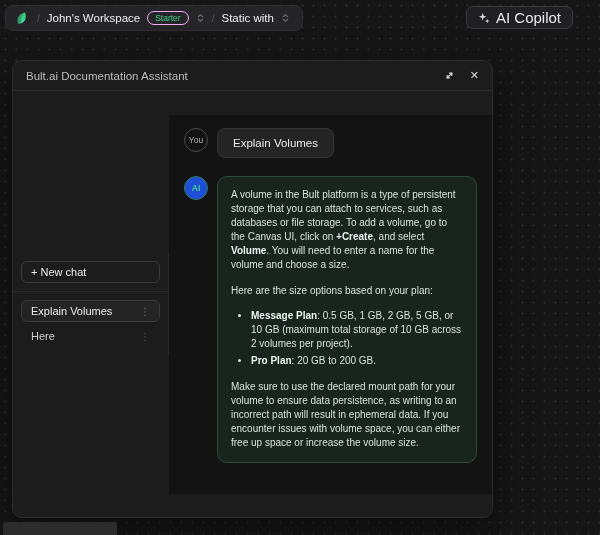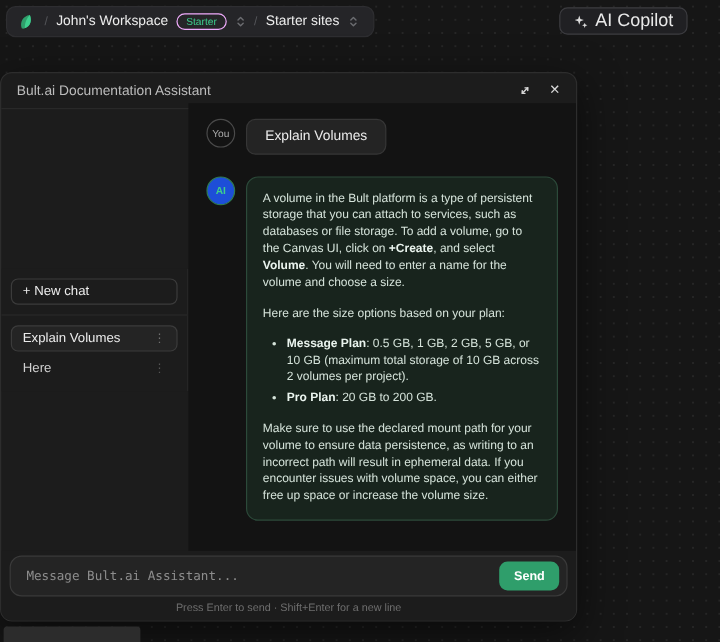--- a/index.html
+++ b/index.html
@@ -32,21 +32,21 @@
   .copilot-btn {
     position:absolute; right:27px; top:6px; height:23px;
     display:flex; align-items:center; gap:6px;
     background:#202023; border:1px solid #3c3c40; border-radius:7px;
     padding:0 11px; font-size:15px; color:#e9e9e9; cursor:pointer;
   }
   .sparkle { width:12px; height:12px; color:#dcdcdc; }
 
   
   .modal {
-    position:absolute; left:0; top:60px; width:481px; height:458px;
+    position:absolute; left:12px; top:60px; width:481px; height:458px;
     background:#1c1c1c; border:1px solid #2d2d2d; border-radius:10px;
     box-shadow:0 10px 35px rgba(0,0,0,.55);
     display:flex; flex-direction:column; overflow:hidden;
   }
   .modal-header {
     height:30px; flex:0 0 30px; display:flex; align-items:center;
     padding:0 13px; border-bottom:1px solid #292929;
   }
   .modal-title { font-size:11.5px; color:#bcbcbc; }
   .header-actions { margin-left:auto; display:flex; align-items:center; gap:15px; }
@@ -130,21 +130,21 @@
     <path d="M9 16 C9 10, 11 6, 14 3 C16 8, 15 14, 9 16 Z" fill="#3ecf8e"></path>
   </svg>
   <span class="crumb-sep">/</span>
   <span class="crumb">John's Workspace</span>
   <span class="plan-badge">Starter</span>
   <svg class="updown" viewBox="0 0 10 14" fill="none" stroke="currentColor" stroke-width="1.4" stroke-linecap="round" stroke-linejoin="round">
     <path d="M2.5 5.5 L5 3 L7.5 5.5"></path>
       <path d="M2.5 8.5 L5 11 L7.5 8.5"></path>
   </svg>
   <span class="crumb-sep">/</span>
-  <span class="crumb">Starter sites</span>
+  <span class="crumb">Static with</span>
   <svg class="updown" viewBox="0 0 10 14" fill="none" stroke="currentColor" stroke-width="1.4" stroke-linecap="round" stroke-linejoin="round">
     <path d="M2.5 5.5 L5 3 L7.5 5.5"></path>
       <path d="M2.5 8.5 L5 11 L7.5 8.5"></path>
   </svg>
 </div>
 
 <div class="copilot-btn">
   <svg class="sparkle" viewBox="0 0 14 14" fill="currentColor">
     <path d="M5.5 1 L6.6 4.4 L10 5.5 L6.6 6.6 L5.5 10 L4.4 6.6 L1 5.5 L4.4 4.4 Z"></path>
     <path d="M10.8 8 L11.5 9.9 L13.4 10.6 L11.5 11.3 L10.8 13.2 L10.1 11.3 L8.2 10.6 L10.1 9.9 Z"></path>
@@ -200,23 +200,16 @@
             <li><strong>Message Plan</strong><span>: 0.5 GB, 1 GB, 2 GB, 5 GB, or 10 GB (maximum total storage of 10 GB across 2 volumes per project).</span></li>
             <li><strong>Pro Plan</strong><span>: 20 GB to 200 GB.</span></li>
           </ul>
           <p>Make sure to use the declared mount path for your volume to ensure data persistence, as writing to an incorrect path will result in ephemeral data. If you encounter issues with volume space, you can either free up space or increase the volume size.</p>
         </div>
       </div>
 
     </div>
   </div>
 
-  <div class="composer">
-    <div class="input-bar">
-      <input class="msg-input" type="text" placeholder="Message Bult.ai Assistant..." style="">
-      <button class="send-btn">Send</button>
-    </div>
-    <div class="composer-hint">Press Enter to send · Shift+Enter for a new line</div>
-  </div>
 
 </div>
 
 <div class="bottom-partial"></div>
 
 </body></html>

